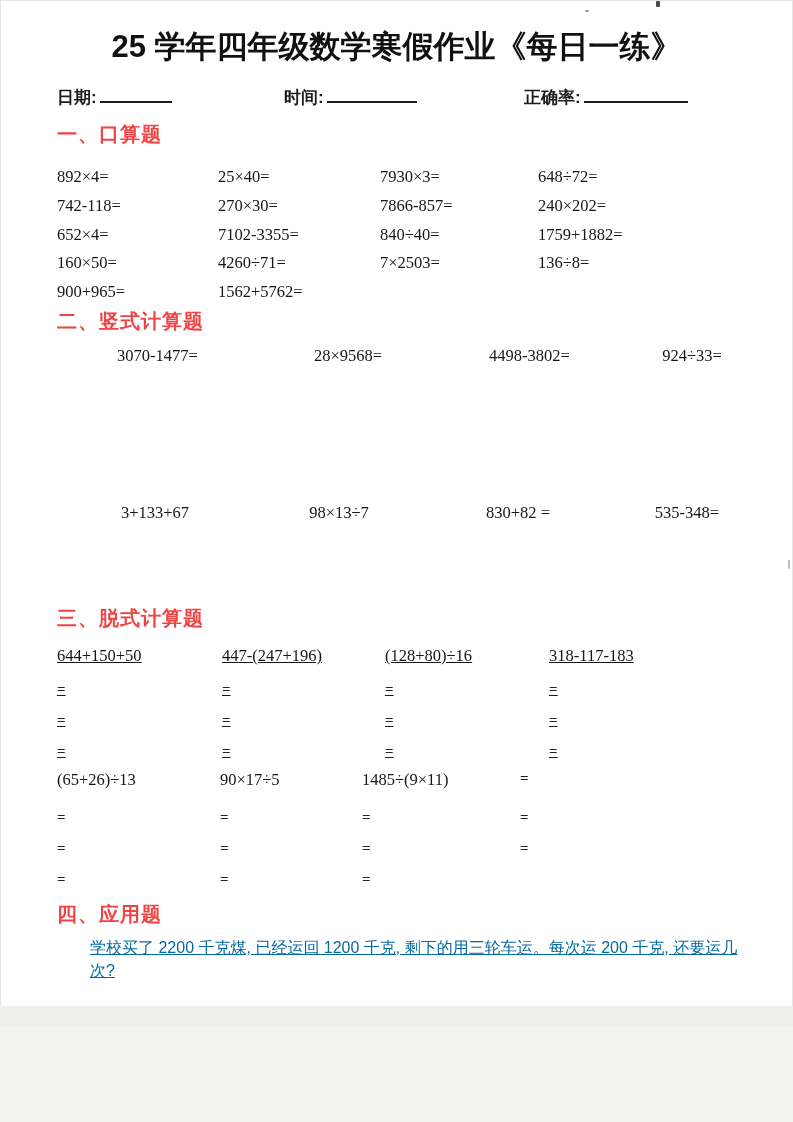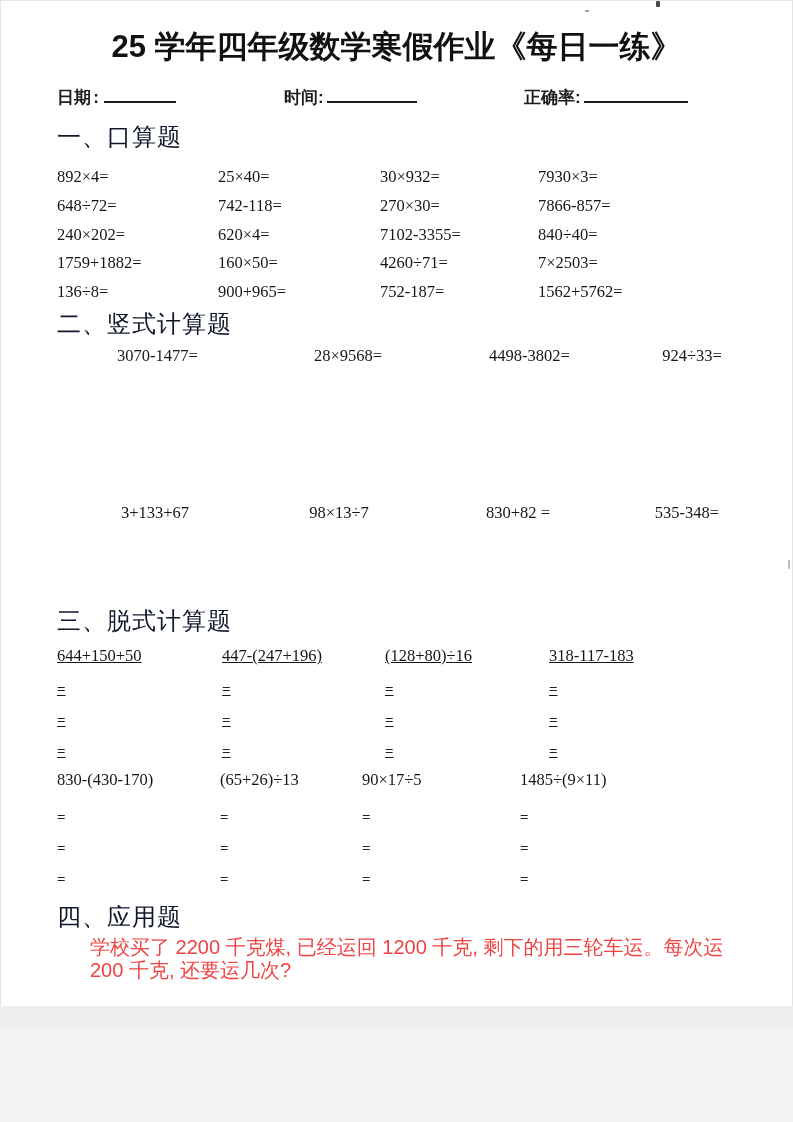--- a/index.html
+++ b/index.html
@@ -34,41 +34,41 @@
     text-align: center;
     font-size: 31px;
     font-weight: 800;
     letter-spacing: 0px;
     color: #111;
     white-space: nowrap;
   }
 
   .meta-row { position: absolute; top: 86px; left: 0; right: 0; height: 26px; font-size: 17px; font-weight: 700; }
   .meta-item { position: absolute; white-space: nowrap; }
-  .meta-item.date { left: 57px; font-family: Liberation Mono, monospace; }
+  .meta-item.date { left: 57px; }
   .meta-item.time { left: 284px; }
   .meta-item.accuracy { left: 524px; }
   .blank {
     display: inline-block;
     border-bottom: 2px solid #1c1c1c;
     height: 15px;
     vertical-align: baseline;
     margin-left: 3px;
   }
   .blank.w76 { width: 72px; }
   .blank.w93 { width: 90px; }
   .blank.w108 { width: 104px; }
 
   .sec-heading {
     position: absolute;
     left: 57px;
-    font-size: 24px;
-    font-weight: 400;
+    font-size: 20px;
+    font-weight: 700;
     letter-spacing: 1px;
-    color: #0f172a;
+    color: #ef4444;
     white-space: nowrap;
   }
   .h1 { top: 121px; }
   .h2 { top: 308px; }
   .h3 { top: 605px; }
   .h4 { top: 901px; }
 
   .problems { font-family: "Liberation Serif", "DejaVu Serif", serif; font-size: 16.5px; color: #161616; }
 
   .grid { position: absolute; left: 57px; right: 30px; display: grid; }
@@ -80,23 +80,24 @@
   .vert-row1 span, .vert-row2 span { white-space: nowrap; text-align: center; }
 
   .step-grid-a { top: 646px; grid-template-columns: 165px 163px 164px 1fr; grid-template-rows: 35px 31px 31px 31px; text-decoration: underline; }
   .step-grid-b { top: 770px; grid-template-columns: 163px 142px 158px 1fr; grid-template-rows: 39px 31px 31px 31px; }
   .step-grid-a span, .step-grid-b span { white-space: nowrap; }
   .eq { font-family: "Liberation Serif", "DejaVu Serif", serif; font-size: 15px; font-weight: 700; color: #222; }
 
   .word-problem {
     position: absolute;
     top: 936px; left: 90px; right: 44px;
-    font-size: 20px;
-    color: #ef4444;
+    font-size: 16px;
+    color: #0369a1;
     line-height: 23px;
+    text-decoration: underline;
   }
 
   .footer {
     position: absolute;
     top: 1040px; left: 0; right: 0;
     text-align: center;
     font-family: "Liberation Serif", "DejaVu Serif", serif;
     font-size: 12.5px;
     font-weight: 700;
     color: #c2410c;
@@ -120,37 +121,35 @@
     <span class="meta-item date"><span>日期:</span><span class="blank w76"></span></span>
     <span class="meta-item time"><span>时间:</span><span class="blank w93"></span></span>
     <span class="meta-item accuracy"><span>正确率:</span><span class="blank w108"></span></span>
   </div>
 
   <div class="sec-heading h1">一、口算题</div>
 
   <div class="grid oral-grid problems">
     <span>892×4=</span>
     <span>25×40=</span>
-    <span>30×932=</span>
     <span>7930×3=</span>
     <span>648÷72=</span>
     <span>742-118=</span>
     <span>270×30=</span>
     <span>7866-857=</span>
     <span>240×202=</span>
-    <span>620×4=</span>
+    <span>652×4=</span>
     <span>7102-3355=</span>
     <span>840÷40=</span>
     <span>1759+1882=</span>
     <span>160×50=</span>
     <span>4260÷71=</span>
     <span>7×2503=</span>
     <span>136÷8=</span>
     <span>900+965=</span>
-    <span>752-187=</span>
     <span>1562+5762=</span>
   </div>
 
   <div class="sec-heading h2">二、竖式计算题</div>
 
   <div class="grid vert-row1 problems">
     <span>3070-1477=</span>
     <span>28×9568=</span>
     <span>4498-3802=</span>
     <span>924÷33=</span>
@@ -178,21 +177,20 @@
     <span class="eq">=</span>
     <span class="eq">=</span>
     <span class="eq">=</span>
     <span class="eq">=</span>
     <span class="eq">=</span>
     <span class="eq">=</span>
     <span class="eq">=</span>
   </div>
 
   <div class="grid step-grid-b problems">
-    <span>830-(430-170)</span>
     <span>(65+26)÷13</span>
     <span>90×17÷5</span>
     <span>1485÷(9×11)</span>
     <span class="eq">=</span>
     <span class="eq">=</span>
     <span class="eq">=</span>
     <span class="eq">=</span>
     <span class="eq">=</span>
     <span class="eq">=</span>
     <span class="eq">=</span>

